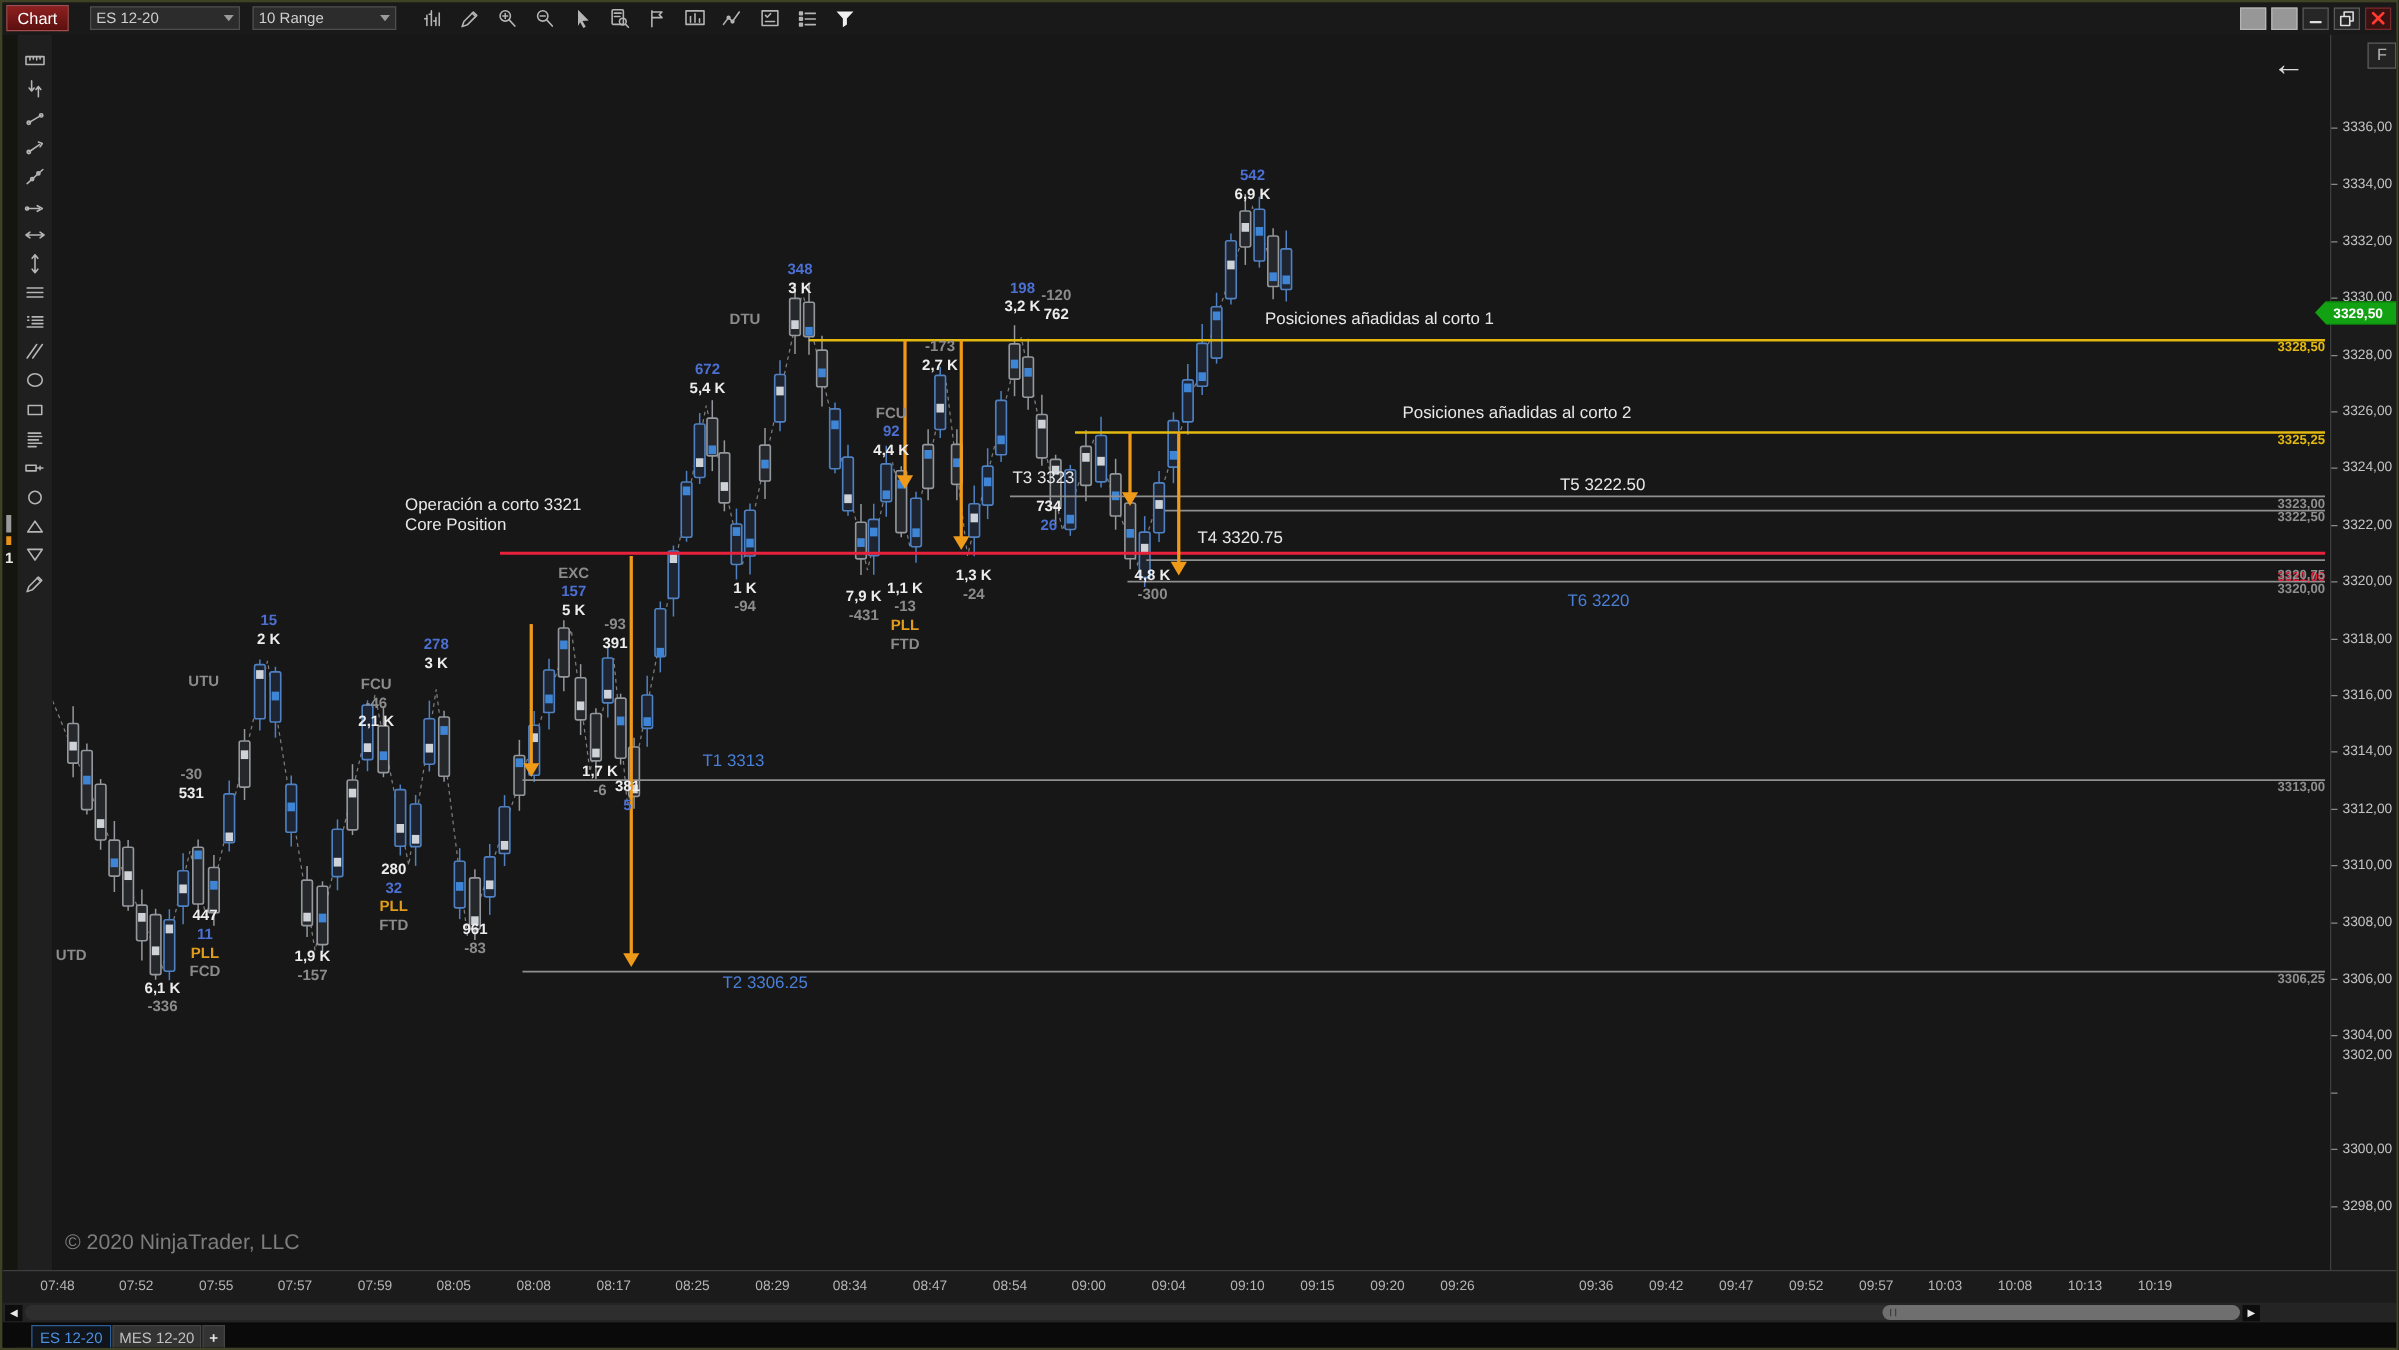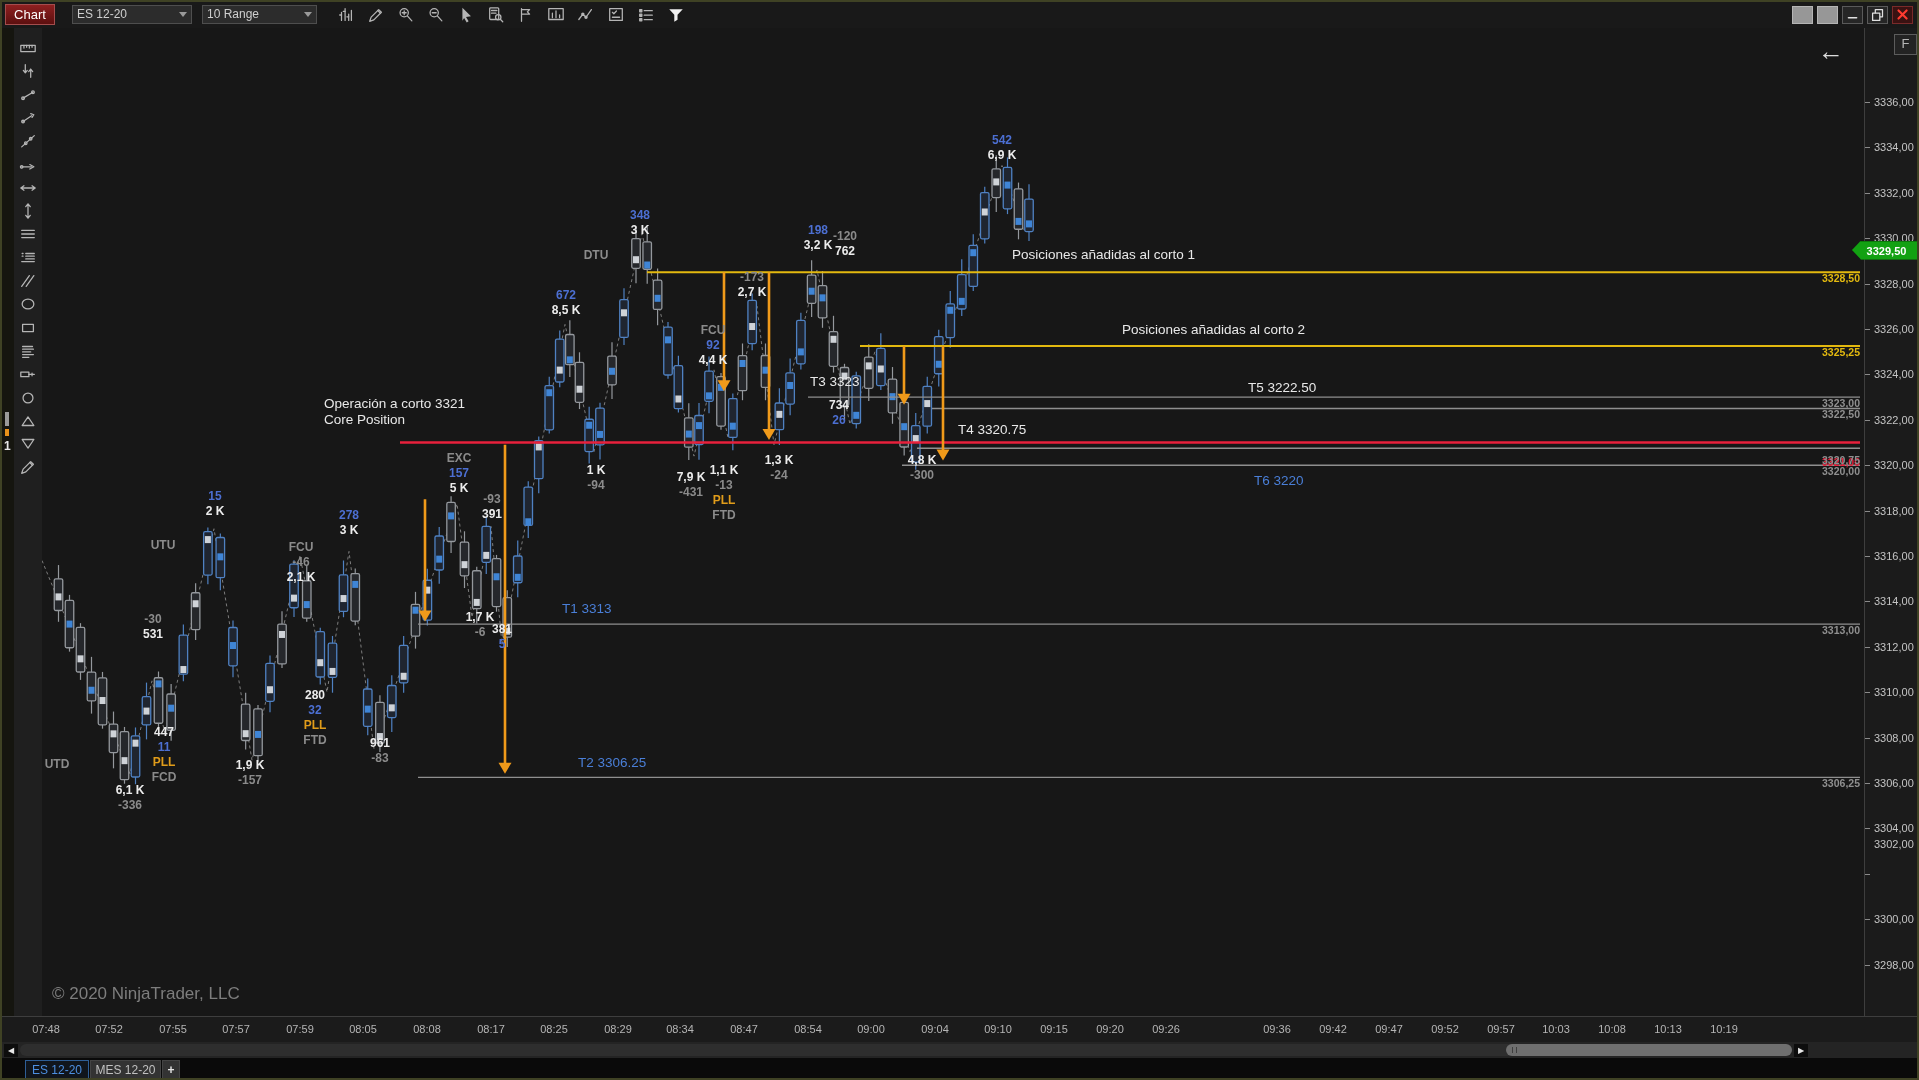--- a/index.html
+++ b/index.html
@@ -629,21 +629,21 @@
         <div class="cl" style="left: 438px; top: 582px;">
           <div class="c-white">1,7 K</div>
           <div class="c-gray">-6</div>
         </div>
         <div class="cl" style="left: 460px; top: 594px;">
           <div class="c-white">381</div>
           <div class="c-blue">5</div>
         </div>
         <div class="cl" style="left: 524px; top: 260px;">
           <div class="c-blue">672</div>
-          <div class="c-white">8,5 K</div>
+          <div class="c-white">5,4 K</div>
         </div>
         <div class="cl" style="left: 554px; top: 220px;">
           <div class="c-gray">DTU</div>
         </div>
         <div class="cl" style="left: 598px; top: 180px;">
           <div class="c-blue">348</div>
           <div class="c-white">3 K</div>
         </div>
         <div class="cl" style="left: 554px; top: 435px;">
           <div class="c-white">1 K</div>
@@ -693,21 +693,21 @@
           <div class="c-white">6,9 K</div>
         </div>
         <div class="note" style="left: 282px; top: 368px; color: rgb(232, 232, 232);">Operación a corto 3321</div>
         <div class="note" style="left: 282px; top: 384px; color: rgb(232, 232, 232);">Core Position</div>
         <div class="note" style="left: 970px; top: 219px; color: rgb(232, 232, 232);">Posiciones añadidas al corto 1</div>
         <div class="note" style="left: 1080px; top: 294px; color: rgb(232, 232, 232);">Posiciones añadidas al corto 2</div>
         <div class="note" style="left: 768px; top: 346px; color: rgb(232, 232, 232);">T3 3323</div>
         <div class="note" style="left: 916px; top: 394px; color: rgb(232, 232, 232);">T4 3320.75</div>
         <div class="note" style="left: 1206px; top: 352px; color: rgb(232, 232, 232);">T5 3222.50</div>
         <div class="note" style="left: 520px; top: 573px; color: rgb(74, 127, 216);">T1 3313</div>
-        <div class="note" style="left: 536px; top: 727px; color: rgb(74, 127, 216);">T2 3306.25</div>
+        <div class="note" style="left: 536px; top: 750px; color: rgb(74, 127, 216);">T2 3306.25</div>
         <div class="note" style="left: 1212px; top: 445px; color: rgb(74, 127, 216);">T6 3220</div>
         <div class="lvl-label" style="top: 245.25px; color: rgb(227, 185, 15);">3328,50</div>
         <div class="lvl-label" style="top: 319.025px; color: rgb(227, 185, 15);">3325,25</div>
         <div class="lvl-label" style="top: 370.1px; color: rgb(143, 143, 143);">3323,00</div>
         <div class="lvl-label" style="top: 381.45px; color: rgb(143, 143, 143);">3322,50</div>
         <div class="lvl-label" style="top: 429px; color: rgb(232, 33, 60);">3321,00</div>
         <div class="lvl-label" style="top: 427.175px; color: rgb(143, 143, 143);">3320,75</div>
         <div class="lvl-label" style="top: 438.2px; color: rgb(143, 143, 143);">3320,00</div>
         <div class="lvl-label" style="top: 597.1px; color: rgb(143, 143, 143);">3313,00</div>
         <div class="lvl-label" style="top: 750.325px; color: rgb(143, 143, 143);">3306,25</div>

